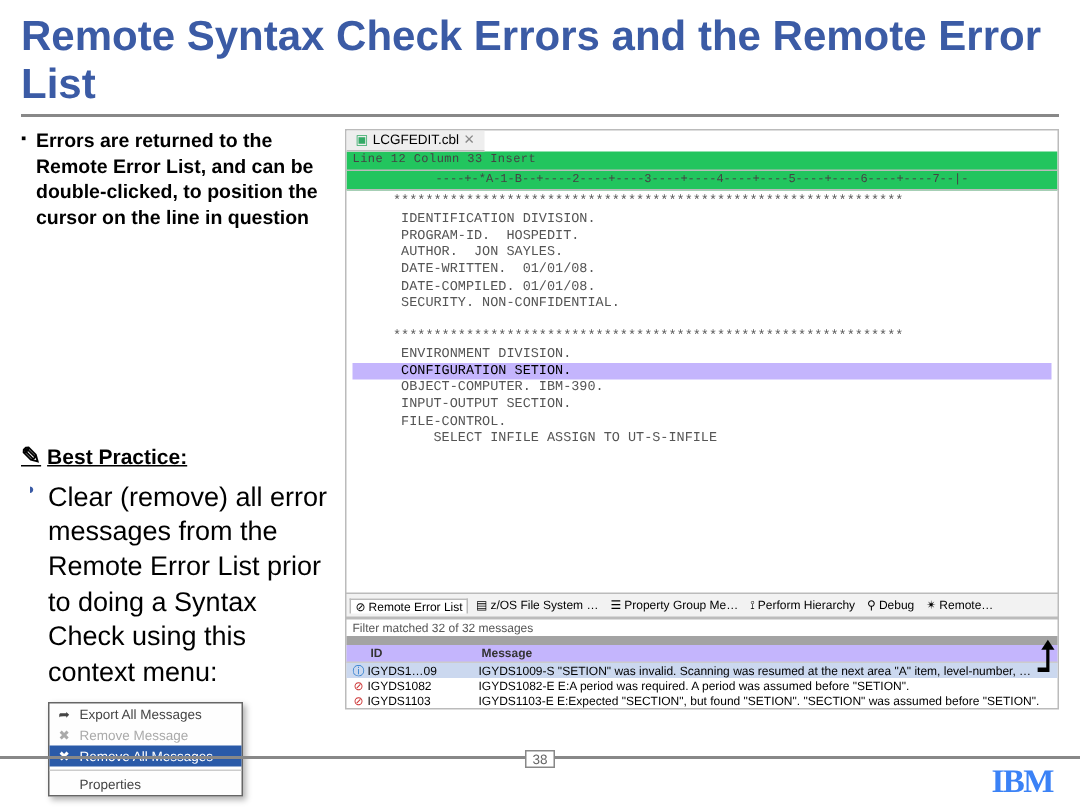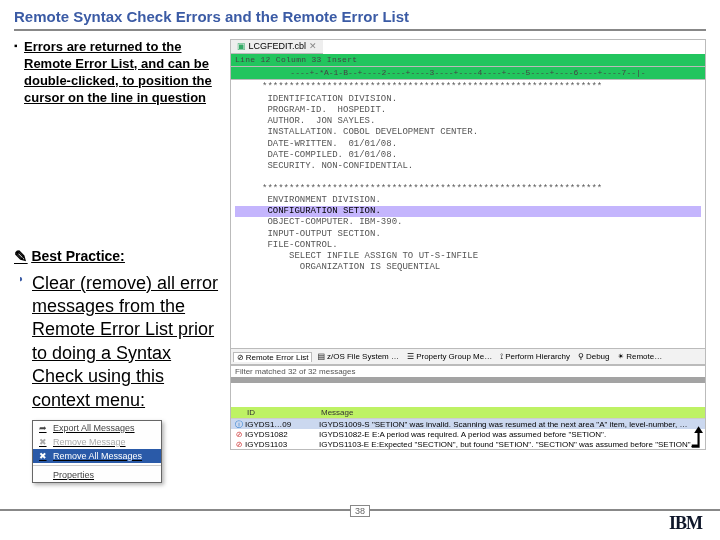--- a/index.html
+++ b/index.html
@@ -1,20 +1,20 @@
 <!DOCTYPE html>
 <html><head>
 <meta charset="utf-8">
 <style>
   * { box-sizing: border-box; margin: 0; padding: 0; }
   body { font-family: Arial, sans-serif; width: 720px; height: 540px; background: #fff; position: relative; overflow: hidden; }
   .slide { width: 720px; height: 540px; position: relative; padding: 8px 14px; }
-  .title { color: #3b5ba5; font-size: 15px; font-weight: bold; border-bottom: 2px solid #888; padding-bottom: 4px; margin-bottom: 8px; }
+  .title { color: #3b5ba5; font-size: 28px; font-weight: bold; border-bottom: 2px solid #888; padding-bottom: 4px; margin-bottom: 8px; }
   .columns { display: flex; gap: 6px; }
-  .left-col { width: 210px; flex-shrink: 0; text-decoration: underline; }
+  .left-col { width: 210px; flex-shrink: 0; }
   .right-col { flex: 1; min-width: 0; }
   .bullet-block { font-size: 13px; line-height: 1.3; color: #000; margin-bottom: 18px; position: relative; padding-left: 10px; font-weight: bold; }
   .bullet-block::before { content: "▪"; position: absolute; left: 0; top: 0; font-size: 10px; }
   .bp-head { font-size: 14px; font-weight: bold; text-decoration: underline; margin-top: 140px; margin-bottom: 6px; display: flex; align-items: center; gap: 4px; }
   .bp-text { font-size: 18px; line-height: 1.3; position: relative; padding-left: 18px; }
   .bp-text::before { content: "◗"; position: absolute; left: 4px; top: 0; font-size: 10px; color: #3b5ba5; }
   .ctx-menu { margin: 8px 0 0 18px; border: 1px solid #666; background: #fefefe; font-size: 9px; width: 130px; box-shadow: 2px 2px 4px rgba(0,0,0,.3); }
   .ctx-item { padding: 2px 6px; display: flex; align-items: center; gap: 4px; color: #444; }
   .ctx-item.sel { background: #2a5aa8; color: #fff; }
   .ctx-item.dis { color: #aaa; }
@@ -26,30 +26,30 @@
   .ed-body { padding: 2px 4px; color: #555; }
   .ed-body div { white-space: pre; }
   .ed-gut { position: relative; }
   .gut-ico { position: absolute; left: -16px; width: 12px; height: 12px; font-size: 9px; }
   .ed-sel { background: #c4b5fd; color: #000; }
   .bottom-tabs { border: 1px solid #bbb; border-top: none; background: #f2f2f2; font-size: 8px; display: flex; gap: 2px; padding: 1px 2px; height: 16px; align-items: center; flex-wrap: nowrap; overflow: hidden; }
   .btab { padding: 0 3px; display: inline-flex; align-items: center; gap: 2px; white-space: nowrap; }
   .btab.act { background: #fff; border: 1px solid #bbb; border-bottom: none; }
   .err-panel { border: 1px solid #bbb; background: #fff; font-size: 8px; }
   .err-match { padding: 1px 4px; border-bottom: 6px solid #a3a3a3; color: #555; }
-  .err-hdr { display: flex; background: #bef264; border-bottom: 1px solid #ccc; font-weight: normal; color: #333; margin-top: 24px; }
+  .err-hdr { display: flex; background: #c4b5fd; border-bottom: 1px solid #ccc; font-weight: bold; color: #333; }
   .err-hdr span { padding: 1px 4px; }
   .err-row { display: flex; padding: 0 2px; align-items: center; }
   .err-row.sel { background: #cbd8ef; }
   .err-ico { width: 12px; height: 10px; display: inline-flex; align-items: center; justify-content: center; font-size: 8px; }
   .col-id { width: 74px; flex-shrink: 0; }
   .col-msg { flex: 1; white-space: nowrap; overflow: hidden; text-overflow: clip; }
   .footer { position: absolute; bottom: 6px; left: 0; right: 0; border-top: 2px solid #888; display: flex; justify-content: space-between; align-items: flex-start; padding: 2px 18px 0; }
   .page-num { font-size: 9px; color: #666; background: #fff; position: absolute; left: 50%; transform: translateX(-50%); top: -6px; padding: 0 4px; border: 1px solid #888; }
-  .ibm-logo { font-family: Georgia, serif; font-weight: bold; letter-spacing: -1px; color: #0f172a; font-size: 18px; }
+  .ibm-logo { font-family: Georgia, serif; font-weight: bold; letter-spacing: -1px; color: #3b82f6; font-size: 22px; }
   .callout { position: absolute; right: 14px; top: 422px; font-size: 28px; font-weight: bold; color: #000; transform: scaleX(.7); }
   .pencil { font-size: 16px; }
 </style>
 </head>
 <body>
 
 <div class="slide">
   <div class="title">Remote Syntax Check Errors and the Remote Error List</div>
 
   <div class="columns">
@@ -94,33 +94,31 @@
         </div>
         <div class="ed-head">
           <span>Line 12    Column 33    Insert</span>
         </div>
         <div class="ed-head" style="font-family:'Courier New';letter-spacing:0;text-align:center;">----+-*A-1-B--+----2----+----3----+----4----+----5----+----6----+----7--|-</div>
         <div class="ed-body" id="ed-body">
             <div class="ed-gut">     ***************************************************************</div>
             <div class="ed-gut">      IDENTIFICATION DIVISION.</div>
             <div class="ed-gut">      PROGRAM-ID.  HOSPEDIT.</div>
             <div class="ed-gut">      AUTHOR.  JON SAYLES.</div>
-            <div class="ed-gut">      INSTALLATION. COBOL DEVELOPMENT CENTER.</div>
             <div class="ed-gut">      DATE-WRITTEN.  01/01/08.</div>
             <div class="ed-gut">      DATE-COMPILED. 01/01/08.</div>
             <div class="ed-gut">      SECURITY. NON-CONFIDENTIAL.</div>
             <div class="ed-gut">&nbsp;</div>
             <div class="ed-gut">     ***************************************************************</div>
             <div class="ed-gut">      ENVIRONMENT DIVISION.</div>
             <div class="ed-gut ed-sel">      CONFIGURATION SETION.<span class="gut-ico" style="color: rgb(204, 0, 0);">⊘</span></div>
             <div class="ed-gut">      OBJECT-COMPUTER. IBM-390.</div>
             <div class="ed-gut">      INPUT-OUTPUT SECTION.</div>
             <div class="ed-gut">      FILE-CONTROL.</div>
             <div class="ed-gut">          SELECT INFILE ASSIGN TO UT-S-INFILE</div>
-            <div class="ed-gut">            ORGANIZATION IS SEQUENTIAL</div>
           </div>
       </div>
 
       <div class="bottom-tabs" id="btabs">
           <span class="btab act">
             <span style="font-size: 8px;">⊘</span>
             <span>Remote Error List</span>
           </span>
           <span class="btab">
             <span style="font-size: 8px;">▤</span>

